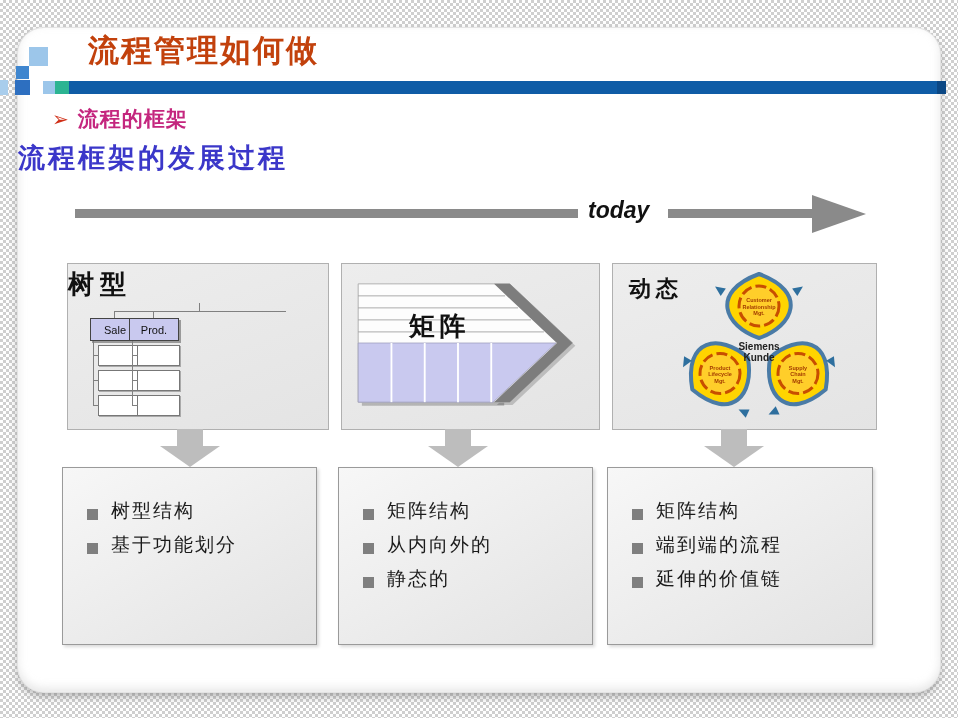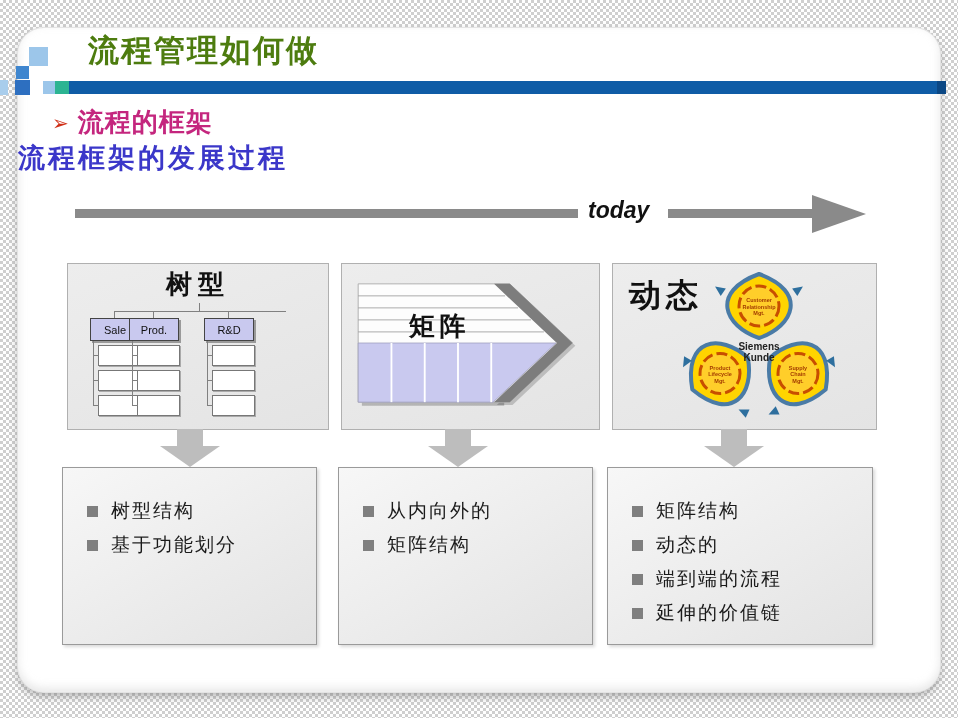--- a/index.html
+++ b/index.html
@@ -5,50 +5,50 @@
   html,body{margin:0;padding:0}
   body{width:958px;height:718px;overflow:hidden;position:relative;
        font-family:"Liberation Sans",sans-serif;
        background:#fff;
        background-image:conic-gradient(#cfcfcf 90deg,#fff 90deg 180deg,#cfcfcf 180deg 270deg,#fff 270deg);
        background-size:6px 6px;}
   .card{position:absolute;left:18px;top:28px;width:922px;height:664px;background:#fff;
         border-radius:26px;box-shadow:0 0 0 1px #e3e3e3,0 4px 9px rgba(110,110,110,.55),inset 0 -4px 8px rgba(190,190,190,.35);}
   .sq{position:absolute}
   .slide-title{position:absolute;left:88px;top:30px;font-size:31px;font-weight:bold;
-        color:#4d7c0f;letter-spacing:2px;font-family:"Liberation Sans",sans-serif}
+        color:#c2410c;letter-spacing:2px;font-family:"Liberation Sans",sans-serif}
   .bullet-row{position:absolute;left:52px;top:105px;display:flex;align-items:center;gap:9px}
   .bullet-glyph{color:#d03018;font-size:20px;line-height:1}
-  .bullet-label{color:#c4267e;font-size:26px;font-weight:600;letter-spacing:1px}
+  .bullet-label{color:#c4267e;font-size:21px;font-weight:600;letter-spacing:1px}
   .subtitle{position:absolute;left:18px;top:140px;width:900px;text-align:left;
         font-size:27px;font-weight:bold;color:#3b37c9;letter-spacing:3px}
   .tline{position:absolute;top:209px;height:9px;background:#8a8a8a}
   .today{position:absolute;left:588px;top:197px;font-size:23px;font-weight:bold;font-style:italic;color:#111}
   .t-head{position:absolute;left:812px;top:195px;width:0;height:0;
         border-top:19px solid transparent;border-bottom:19px solid transparent;border-left:54px solid #8a8a8a}
   .panel{position:absolute;top:263px;height:165px;background:linear-gradient(160deg,#ededed,#e4e4e4);border:1px solid #b0b0b0}
   .panel-heading{font-family:"Liberation Serif",serif;font-weight:bold;color:#111}
-  .h-tree{position:absolute;left:0;top:3px;width:100%;text-align:center;font-size:26px;letter-spacing:6px}
-  .h-dyn{position:absolute;left:16px;top:10px;font-size:32px;letter-spacing:5px}
+  .h-tree{position:absolute;left:0;top:3px;width:100%;text-align:left;font-size:26px;letter-spacing:6px}
+  .h-dyn{position:absolute;left:16px;top:10px;font-size:22px;letter-spacing:5px}
   .cline{position:absolute;background:#808080}
   .tcol{position:absolute;top:54px;width:50px}
   .tcol::before{content:"";position:absolute;left:3px;top:23px;width:1px;height:64px;background:#808080}
   .tcol::after{content:"";position:absolute;left:24px;top:-7px;width:1px;height:7px;background:#808080}
   .dbox{width:48px;height:21px;background:#c9c9ef;border:1px solid #444;box-shadow:2px 2px 0 #9a9a9a;
         display:flex;align-items:center;justify-content:center;font-size:11px;color:#111}
   .wbox{position:relative;margin:4px 0 0 8px;width:41px;height:19px;background:#fff;border:1px solid #777;box-shadow:1px 1px 0 #aaa}
   .wbox::before{content:"";position:absolute;left:-6px;top:9px;width:6px;height:1px;background:#808080}
   .down-arrow{position:absolute;top:429px;width:60px;height:38px}
   .down-arrow .stem{position:absolute;left:17px;top:0;width:26px;height:17px;background:#bdbdbd}
   .down-arrow .head{position:absolute;left:0;top:17px;width:0;height:0;
         border-left:30px solid transparent;border-right:30px solid transparent;border-top:21px solid #bdbdbd}
   .notebox{position:absolute;top:467px;height:178px;border:1px solid #9a9a9a;
         background:linear-gradient(150deg,#f7f7f7,#e3e3e3);box-shadow:2px 2px 3px rgba(0,0,0,.15);
         box-sizing:border-box;padding:32px 0 0 24px}
-  .note-item{display:flex;align-items:flex-start;margin-bottom:12px}
+  .note-item{display:flex;align-items:center;margin-bottom:12px}
   .note-bullet{width:11px;height:11px;background:#7f7f7f;margin:6px 13px 0 0;flex:0 0 auto}
   .note-text{font-family:"Liberation Serif",serif;font-size:19px;color:#1a1a1a;letter-spacing:2px;line-height:22px}
   svg text{font-family:"Liberation Sans",sans-serif}
   .cn-svg{font-family:"Liberation Serif",serif;font-weight:bold;letter-spacing:5px}
 </style>
 </head>
 <body>
 
 <div class="card"></div>
 
@@ -81,26 +81,20 @@
   <div class="cline" style="left:131px;top:39px;width:1px;height:8px"></div>
 
   <div class="tcol" style="left:22px">
     <div class="dbox">Sale</div>
     <div class="wbox"></div>
     <div class="wbox"></div>
     <div class="wbox"></div>
   </div>
   <div class="tcol" style="left:61px">
     <div class="dbox">Prod.</div>
-    <div class="wbox"></div>
-    <div class="wbox"></div>
-    <div class="wbox"></div>
-  </div>
-  <div class="tcol" style="left:136px">
-    <div class="dbox">R&amp;D</div>
     <div class="wbox"></div>
     <div class="wbox"></div>
     <div class="wbox"></div>
   </div>
 </div>
 
 <div class="panel" style="left:341px;width:257px">
   <svg viewBox="0 0 250 145" style="position:absolute;left:12px;top:18px;width:232px;height:134px">
     <polygon points="171,5 239,69 171,133 154,133 222,69 154,5" fill="rgba(0,0,0,0.18)"></polygon>
     <polygon points="8,129 162,129 162,134 8,134" fill="rgba(0,0,0,0.22)"></polygon>
@@ -182,37 +176,37 @@
   </div>
   <div class="note-item">
     <div class="note-bullet"></div>
     <div class="note-text">基于功能划分</div>
   </div>
 </div>
 
 <div class="notebox" style="left:338px;width:255px">
   <div class="note-item">
     <div class="note-bullet"></div>
+    <div class="note-text">矩阵结构</div>
+  </div>
+  <div class="note-item">
+    <div class="note-bullet"></div>
     <div class="note-text">从内向外的</div>
   </div>
   <div class="note-item">
     <div class="note-bullet"></div>
+    <div class="note-text">静态的</div>
+  </div>
+</div>
+
+<div class="notebox" style="left:607px;width:266px">
+  <div class="note-item">
+    <div class="note-bullet"></div>
     <div class="note-text">矩阵结构</div>
   </div>
-</div>
-
-<div class="notebox" style="left:607px;width:266px">
-  <div class="note-item">
-    <div class="note-bullet"></div>
-    <div class="note-text">矩阵结构</div>
-  </div>
-  <div class="note-item">
-    <div class="note-bullet"></div>
-    <div class="note-text">动态的</div>
-  </div>
   <div class="note-item">
     <div class="note-bullet"></div>
     <div class="note-text">端到端的流程</div>
   </div>
   <div class="note-item">
     <div class="note-bullet"></div>
     <div class="note-text">延伸的价值链</div>
   </div>
 </div>
 

